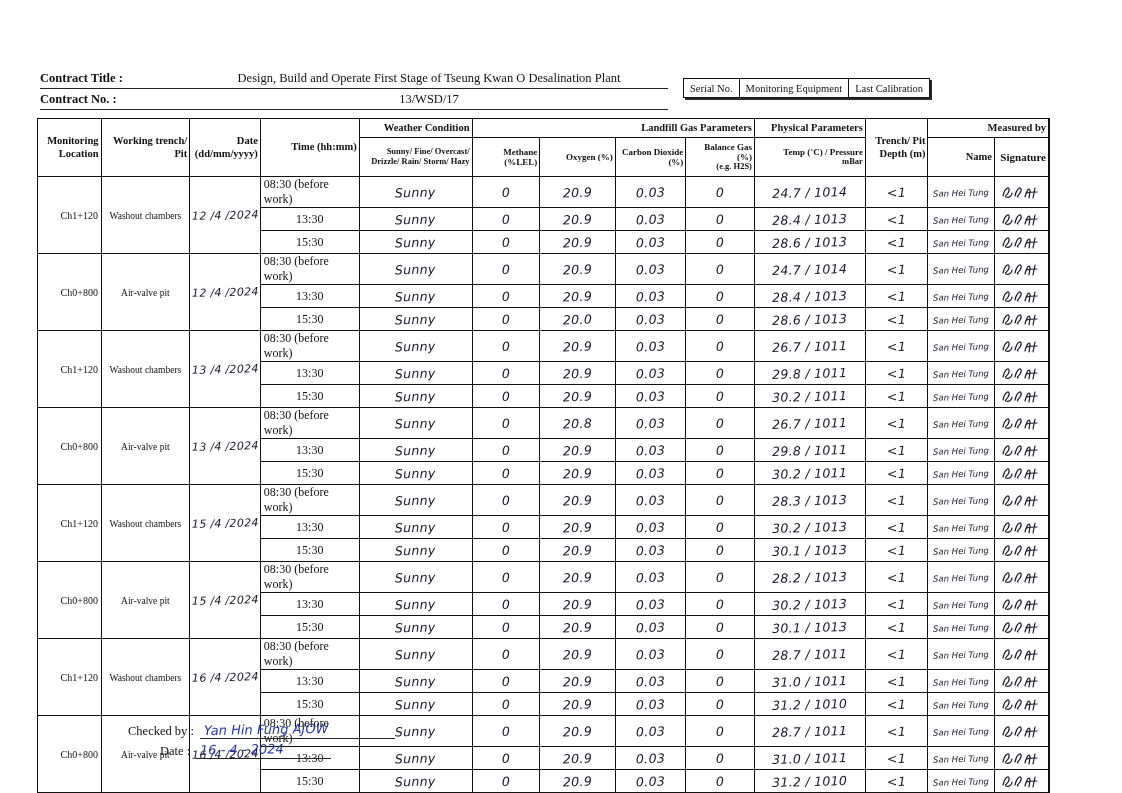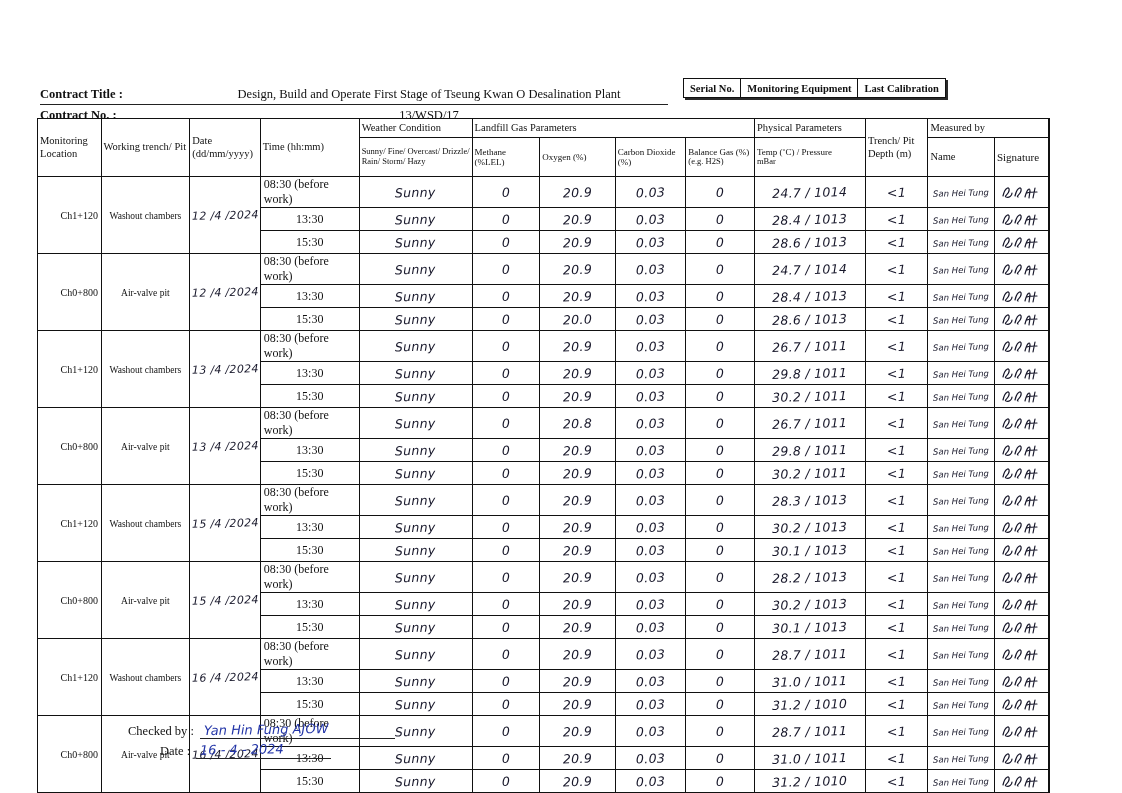--- a/index.html
+++ b/index.html
@@ -7,38 +7,38 @@
     width:1122px;height:793px;position:relative;overflow:hidden;
     background:#fbfbf9;color:#111;
     font-family:"Liberation Serif", serif;
   }
   .sheet{position:absolute;inset:0;background:#ffffff;}
   .title{
     position:absolute;left:40px;top:44px;margin:0;
     font-size:19px;font-weight:bold;letter-spacing:.2px;
   }
   
-  .contract{position:absolute;left:40px;top:84px;width:628px;font-size:12.5px;}
+  .contract{position:absolute;left:40px;top:68px;width:628px;font-size:12.5px;}
   .contract-row{display:flex;height:20px;align-items:center;border-bottom:1px solid #222;}
   .contract-row .lbl{font-weight:bold;width:150px;flex:0 0 150px;}
   .contract-row .val{flex:1;text-align:center;}
   
   .equip{
     position:absolute;left:683px;top:78px;border-collapse:collapse;
     font-size:10.5px;box-shadow:2px 2px 0 #2a2a2a;background:#fff;
   }
-  .equip th,.equip td{border:1px solid #111;padding:1px 6px;height:16px;text-align:left;font-weight:bold;}
+  .equip th,.equip td{border:1px solid #111;padding:1px 6px;height:16px;text-align:left;font-weight:normal;}
   
   .main{
     position:absolute;left:37px;top:118px;width:1013px;
     border-collapse:collapse;table-layout:fixed;background:#fff;
     border:1px solid #111;border-right:2px solid #111;
   }
   .main th,.main td{border:1px solid #111;padding:0 2px;overflow:hidden;}
-  .main thead th{font-weight:normal;font-size:10.5px;text-align:left;line-height:1.15;}
+  .main thead th{font-weight:bold;font-size:10.5px;text-align:right;line-height:1.15;}
   .main thead tr.grp th{height:18px;}
   .main thead tr.subrow th{height:38px;font-size:9px;}
   .main thead .tiny{font-size:8.5px;display:block;}
   .main tbody td{height:22px;text-align:center;font-size:10px;}
   .rowspan-cell{font-size:10px;padding-left:20px;}
   
   .hw{
     font-family:"DejaVu Sans", sans-serif;font-style:italic;
     color:#17172a;font-size:12.5px;display:inline-block;transform:rotate(-1.5deg);
     letter-spacing:.3px;white-space:nowrap;

